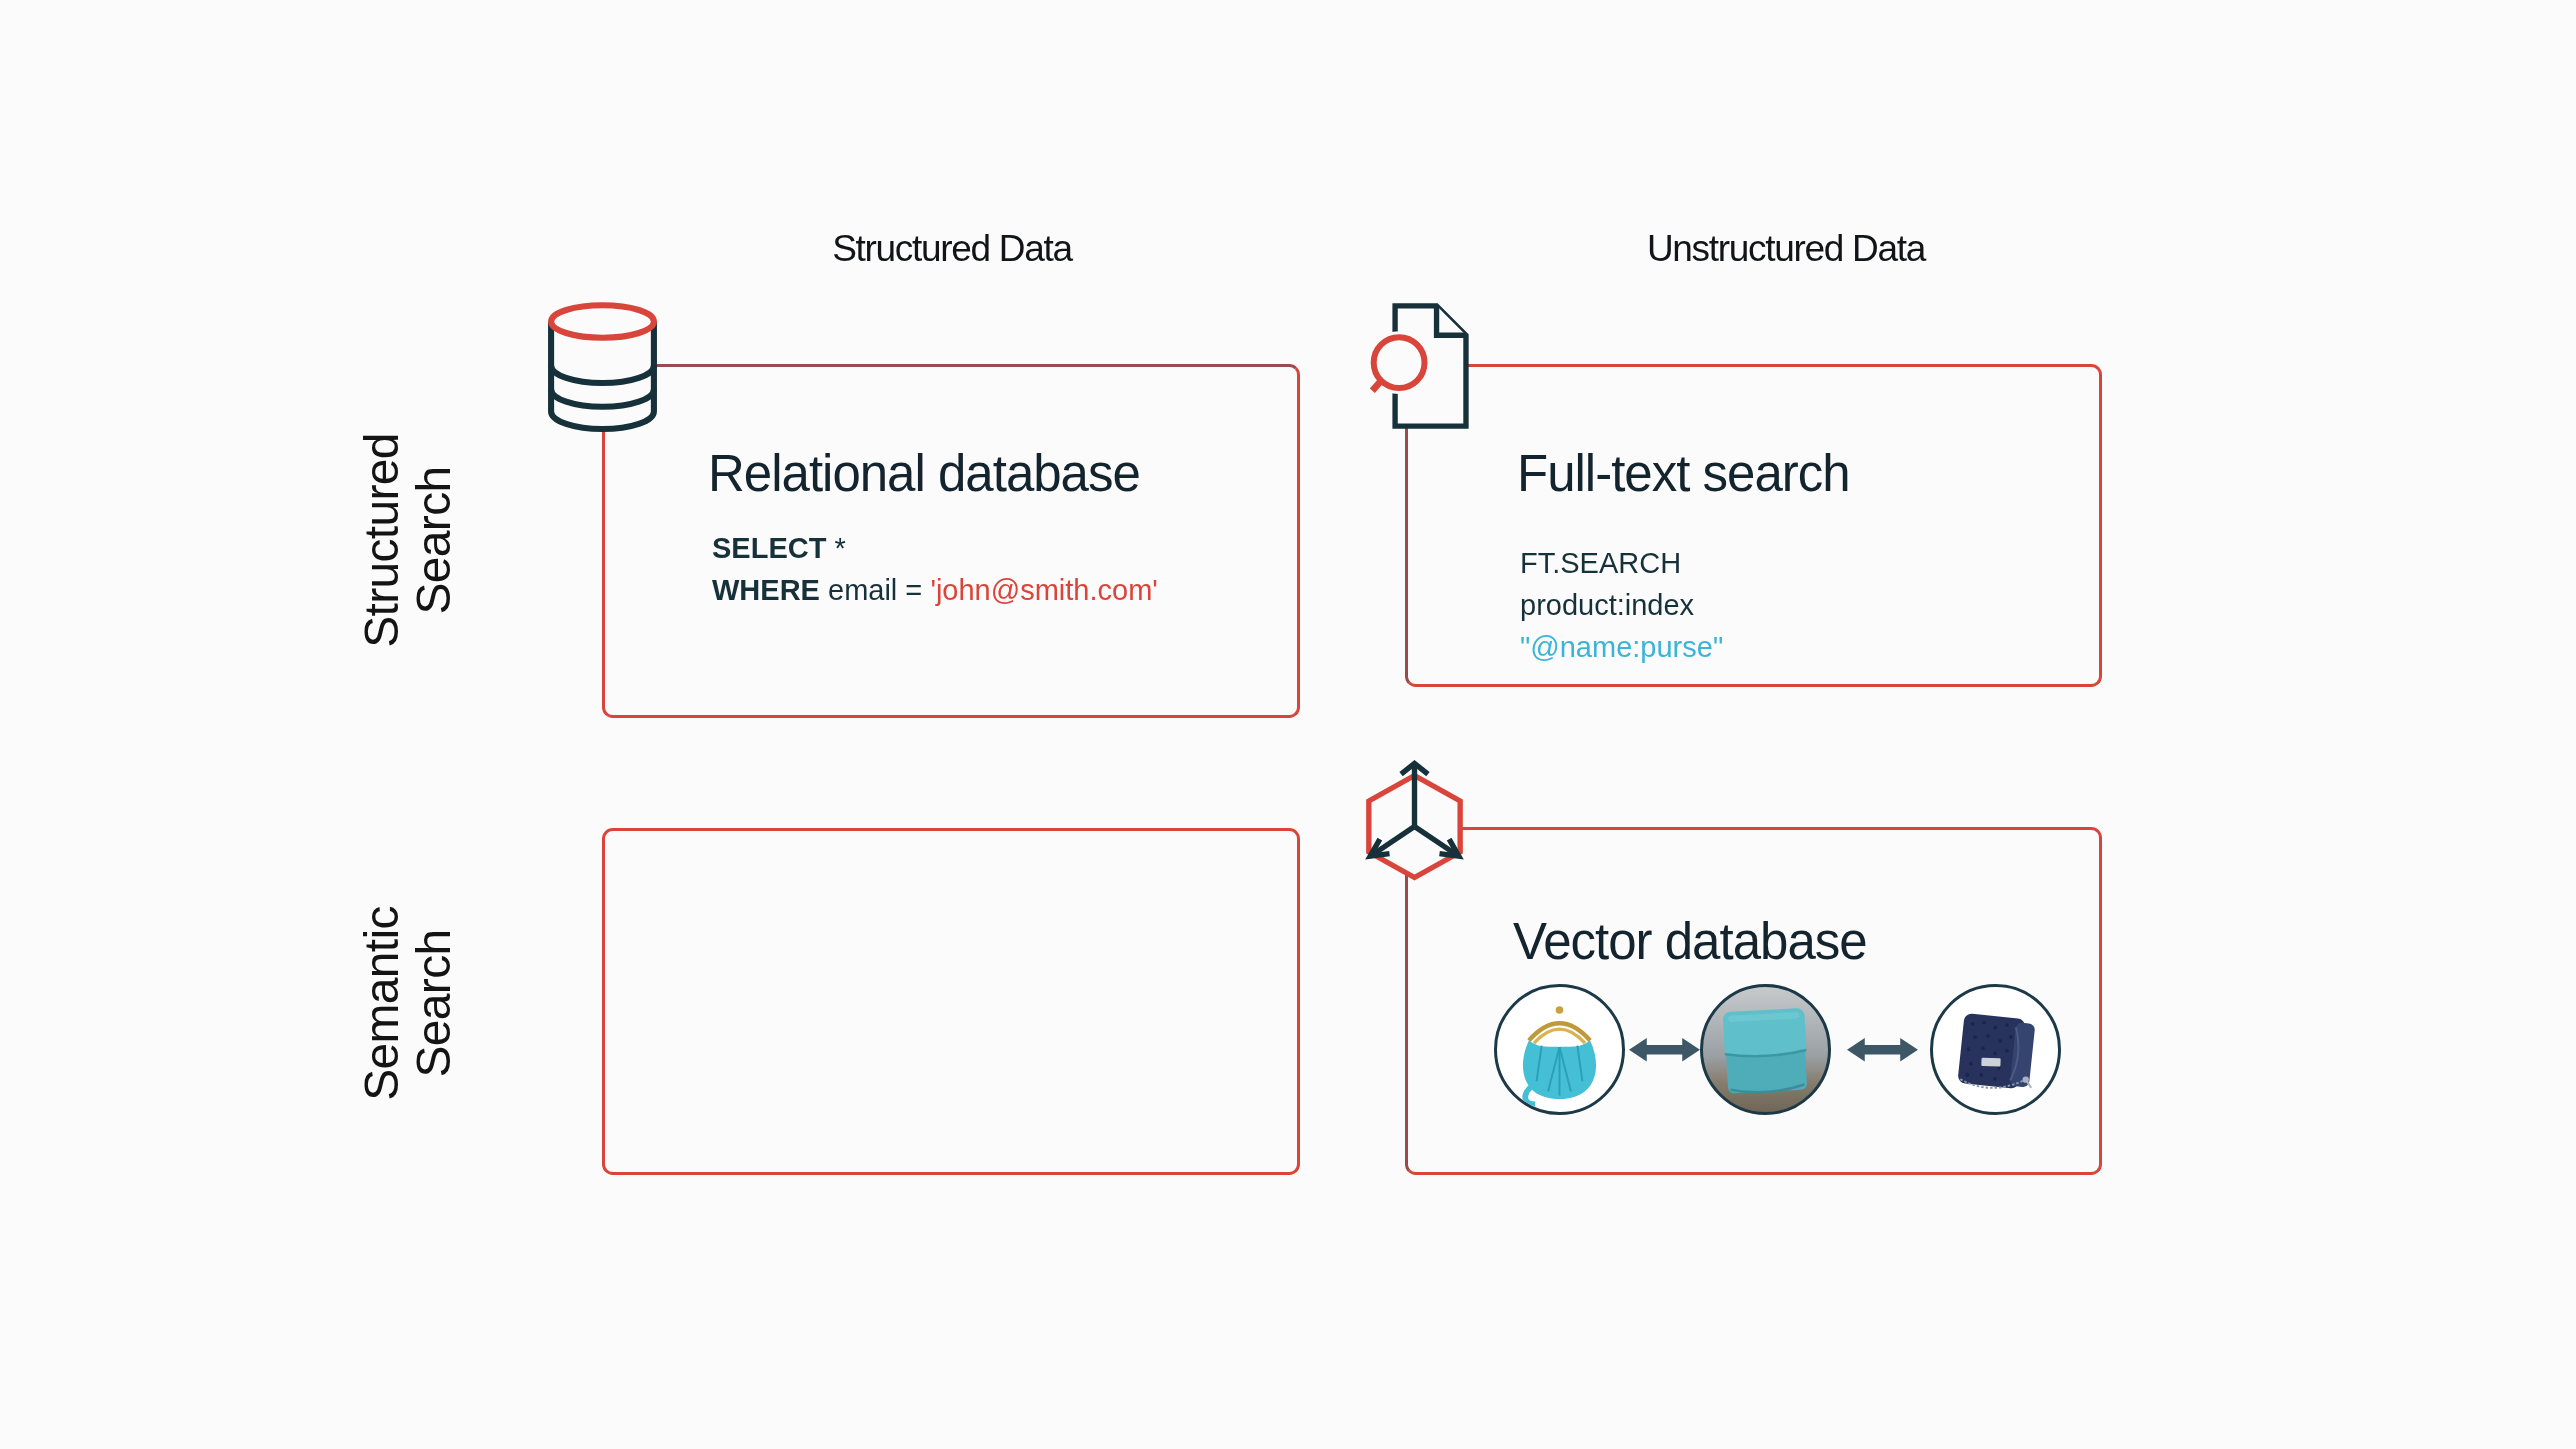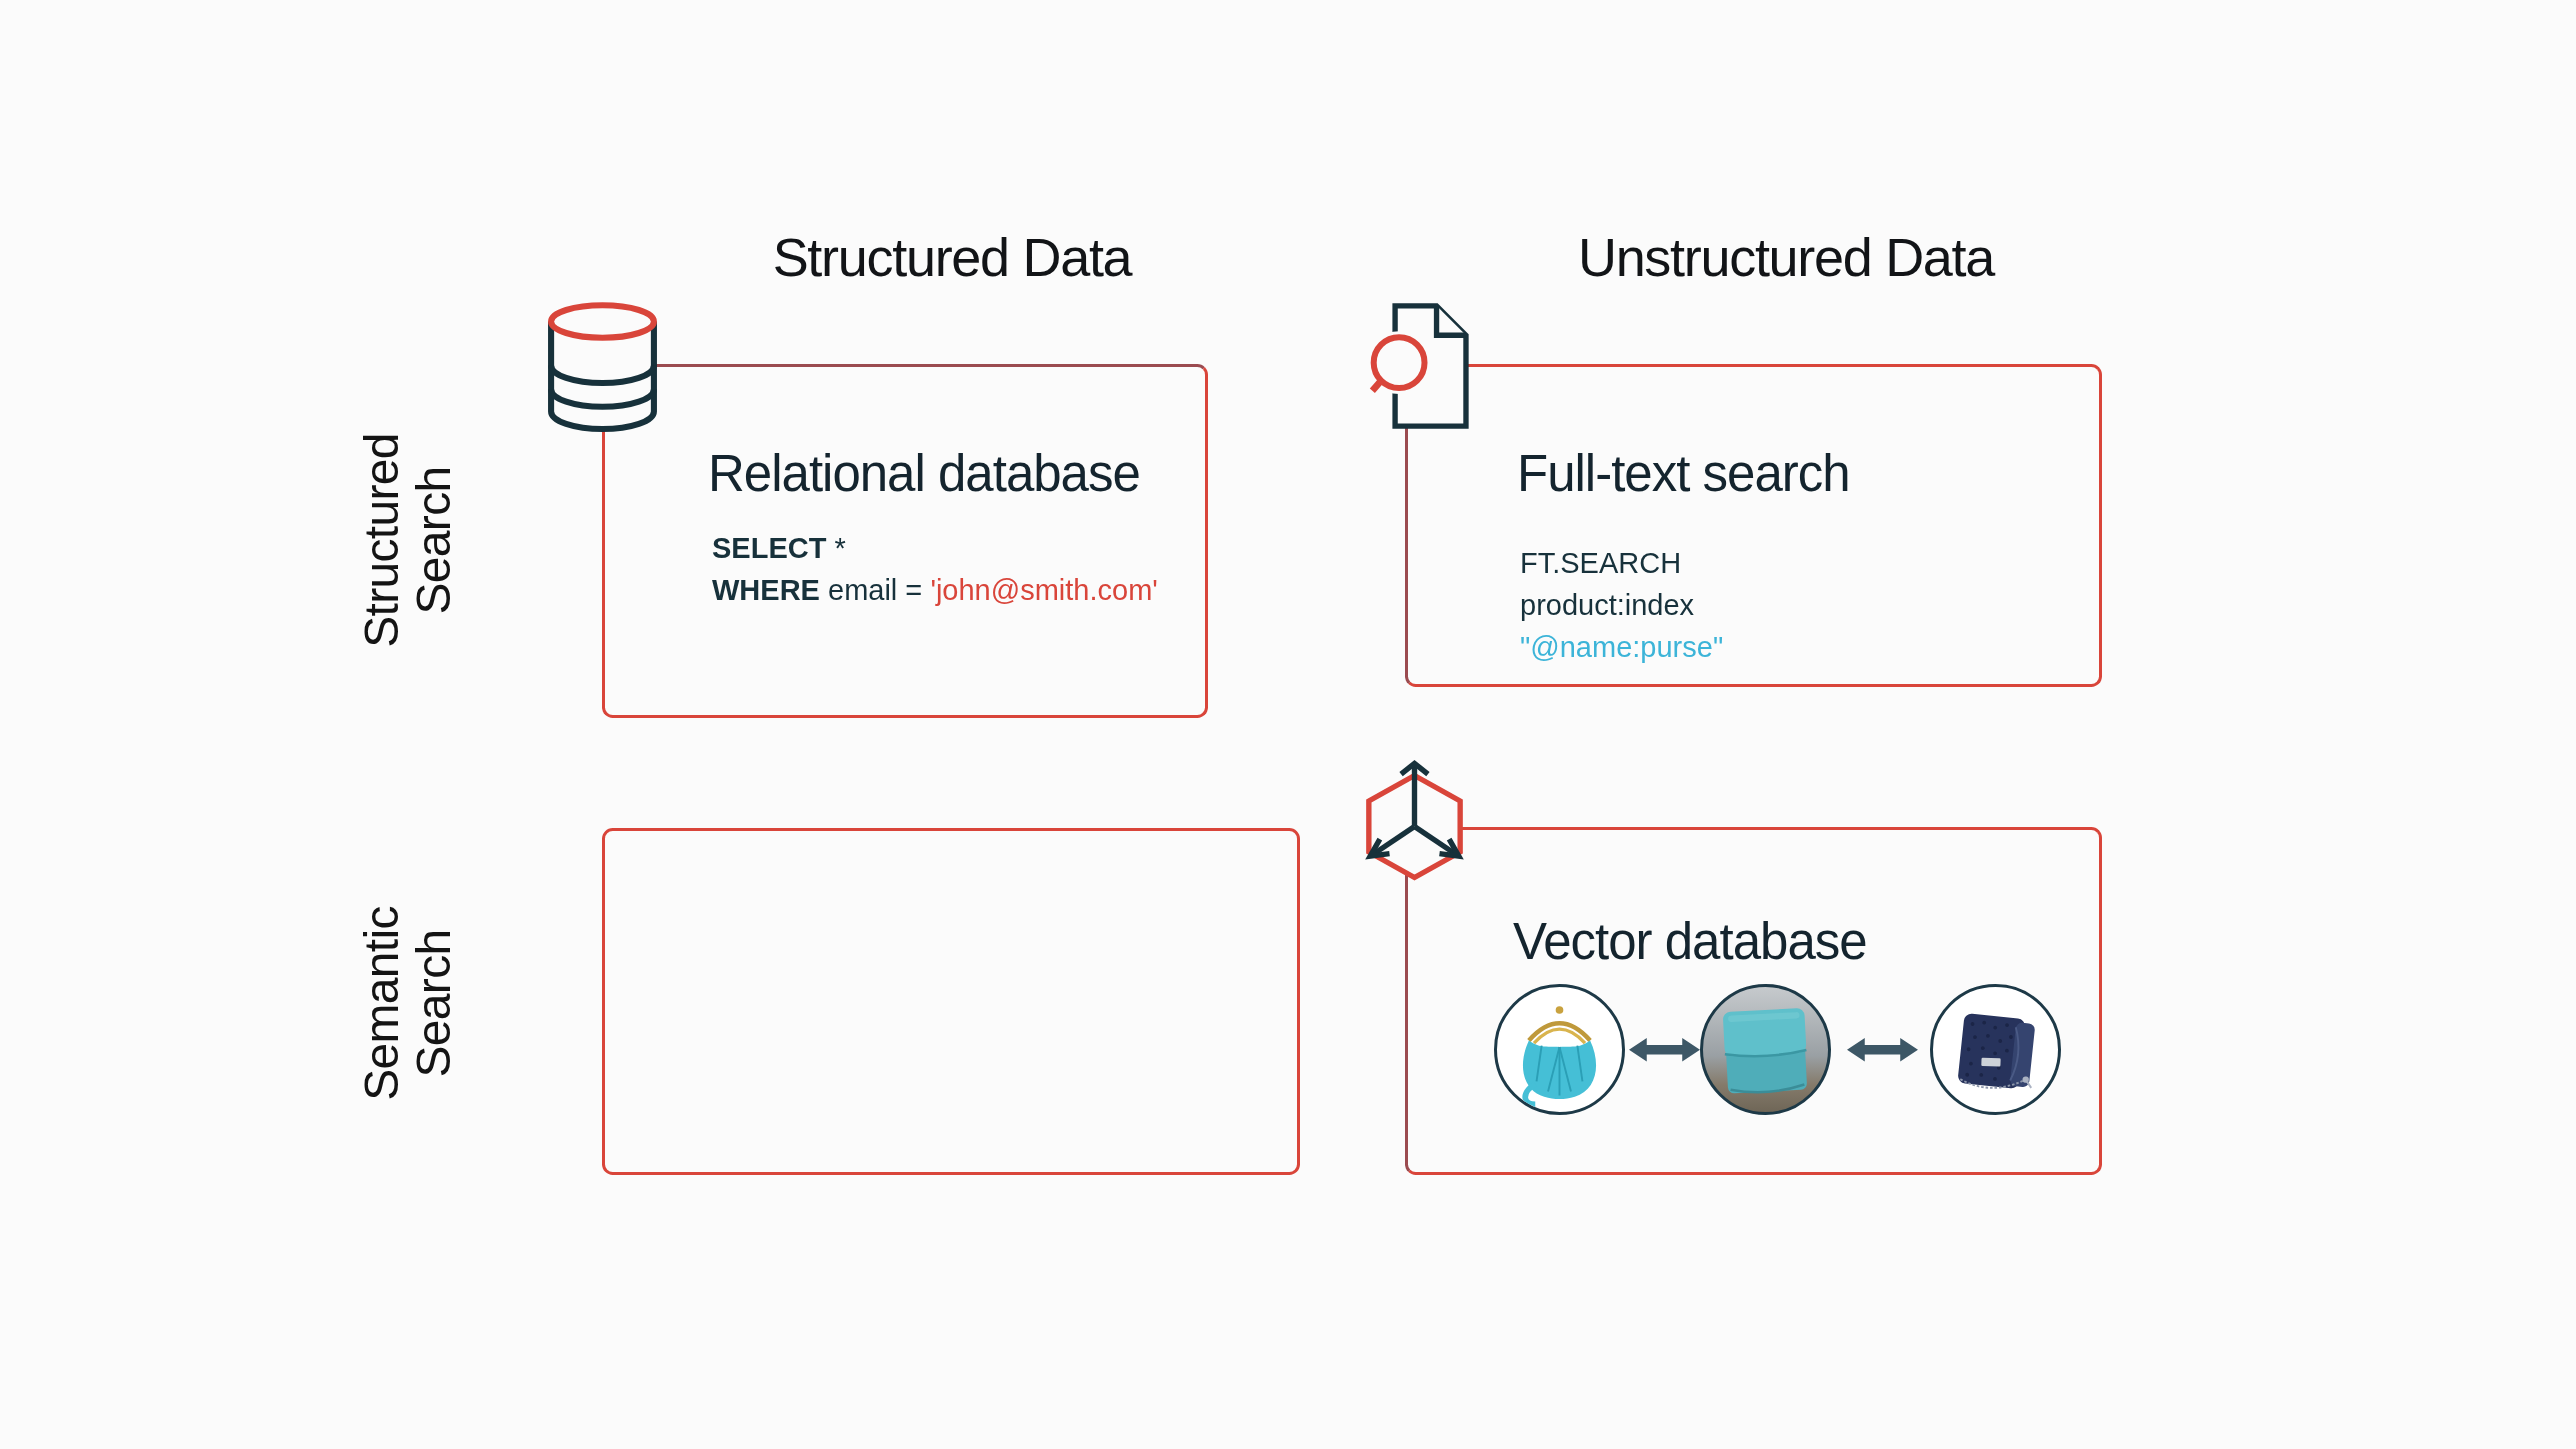--- a/index.html
+++ b/index.html
@@ -1,20 +1,20 @@
 <!DOCTYPE html>
 <html style="font-size:10.7px"><head>
 <meta charset="utf-8">
 <style>
   html,body{margin:0;padding:0;background:#fbfbfb;}
   .canvas{position:relative;width:2576px;height:1449px;background:#fbfbfb;overflow:hidden;
           font-family:"Liberation Sans", sans-serif;}
 
   
-  .col-title{position:absolute;width:738px;text-align:center;font-size:54px;font-weight:500;
+  .col-title{position:absolute;width:738px;text-align:center;font-size:37px;font-weight:500;
              letter-spacing:-1.3px;color:#121417;line-height:1;}
 
   
   .row-label{position:absolute;width:349px;height:121px;display:flex;flex-direction:column;
              justify-content:center;text-align:center;font-size:48px;font-weight:500;
              letter-spacing:-0.7px;color:#141414;line-height:1.08;transform:rotate(-90deg);}
 
   
   .qbox{position:absolute;border:3.4px solid #d9453a;border-radius:10.7px;background:transparent;box-sizing:border-box;}
   .qbox.top-maroon{border-top-color:#9b4b50;}
@@ -51,21 +51,21 @@
 
   <div class="row-label" style="left:233px;top:480px;">
     <div>Structured</div>
     <div>Search</div>
   </div>
   <div class="row-label" style="left:233px;top:943px;">
     <div>Semantic</div>
     <div>Search</div>
   </div>
 
-  <div class="qbox top-maroon" style="left:602px;top:364px;width:606px;height:354px;">
+  <div class="qbox top-maroon" style="left:602px;top:364px;width:698px;height:354px;">
     <h2 class="q-title" style="left:103px;top:79px;">Relational database</h2>
     <pre class="code" style="left:107px;top:160px;"><div class="code-line"><span class="kw">SELECT</span><span> *</span></div><div class="code-line"><span class="kw">WHERE</span><span> email = </span><span class="str">'john@smith.com'</span></div></pre>
   </div>
 
   <div class="qbox left-maroon" style="left:1405px;top:364px;width:697px;height:323px;">
     <h2 class="q-title" style="left:109px;top:79px;">Full-text search</h2>
     <pre class="code" style="left:112px;top:175px;"><div class="code-line">FT.SEARCH</div><div class="code-line">product:index</div><div class="code-line hl">"@name:purse"</div></pre>
   </div>
 
   <div class="qbox" style="left:602px;top:828px;width:698px;height:347px;"></div>

